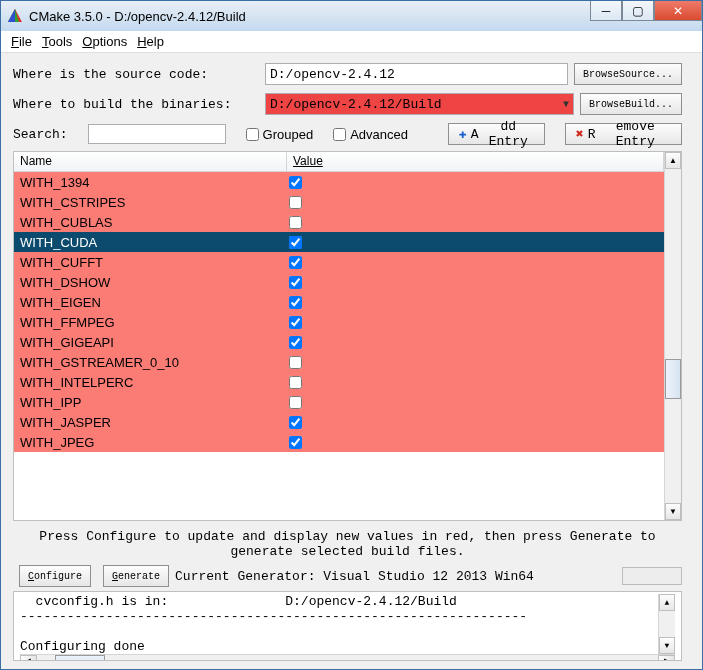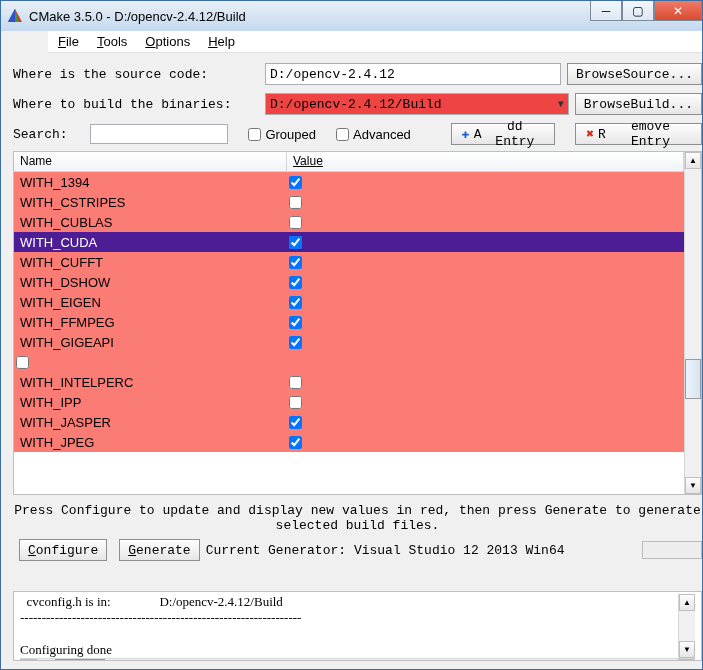--- a/index.html
+++ b/index.html
@@ -48,33 +48,32 @@
   color: #fff;
   width: 48px;
   border-top-right-radius: 0;
 }
 .menubar {
   height: 22px;
   background: #fff;
   display: flex;
   align-items: center;
   padding: 0 10px;
-  gap: 18px;
+  gap: 10px;
   border-bottom: 1px solid #e0e0e0;
-  margin-left: 47px;
 }
 .menubar .menu-item {
   cursor: default;
   font-size: 13px;
 }
 .menubar .menu-item .ul { text-decoration: underline; }
 .content {
   flex: 1;
   background: #f0f0f0;
-  padding: 10px 0 8px 12px;
+  padding: 10px 20px 8px 12px;
   display: flex;
   flex-direction: column;
 }
 .row {
   display: flex;
   align-items: center;
   margin-bottom: 8px;
 }
 .row-label {
   font-family: "Courier New", monospace;
@@ -103,21 +102,21 @@
   position: relative;
 }
 .combo .caret {
   position: absolute; right: 4px; font-size: 10px; color: #333;
 }
 .browse-btn, .act-btn {
   height: 22px;
   margin-left: 6px;
   padding: 0 8px;
   font-family: "Courier New", monospace;
-  font-size: 13px;
+  font-size: 10px;
   background: linear-gradient(to bottom, #fdfdfd, #e6e6e6);
   border: 1px solid #8e8f8f;
   display: inline-flex;
   align-items: center;
 }
 .act-btn .ul { text-decoration: underline; }
 .search-row {
   display: flex;
   align-items: center;
   margin-bottom: 6px;
@@ -175,21 +174,21 @@
 }
 .th.name { width: 273px; }
 .th.value { flex: 1; text-decoration: underline; }
 .table-body { flex: 1; overflow: hidden; }
 .tr {
   display: flex;
   height: 20px;
   align-items: center;
   background: #fb7c75;
 }
-.tr.selected { background: #4c1d95; color: #fff; }
+.tr.selected { background: #0c4a6e; color: #fff; }
 .td-name {
   width: 273px;
   padding: 0 6px;
   font-size: 13px;
 }
 .td-value {
   flex: 1;
   padding: 0 2px;
   display: flex;
   align-items: center;
@@ -239,28 +238,27 @@
 .progress {
   width: 60px;
   height: 18px;
   border: 1px solid #bcbcbc;
   background: #ededed;
 }
 .output {
   border: 1px solid #bfbfbf;
   background: #fff;
   height: 70px;
-  font-family: Liberation Serif, serif;
+  font-family: Liberation Mono, monospace;
   font-size: 13px;
   padding: 2px 6px;
   overflow: hidden;
   display: flex;
   flex-direction: column;
   width: 100%;
-  margin-top: 26px;
 }
 .output .out-body { flex: 1; display: flex; }
 .output .out-content { flex: 1; white-space: pre; overflow: hidden; }
 .output .out-vscroll {
   width: 17px;
   background: #f0f0f0;
   border-left: 1px solid #d5d5d5;
   display: flex; flex-direction: column;
 }
 .output .out-vscroll .arrow {
@@ -415,20 +413,21 @@
                 <input type="checkbox" checked="" style="">
               </div>
             </div>
             <div class="tr">
               <div class="td-name">WITH_GIGEAPI</div>
               <div class="td-value">
                 <input type="checkbox" checked="" style="">
               </div>
             </div>
             <div class="tr">
+              <div class="td-name">WITH_GSTREAMER_0_10</div>
               <div class="td-value">
                 <input type="checkbox" style="">
               </div>
             </div>
             <div class="tr">
               <div class="td-name">WITH_INTELPERC</div>
               <div class="td-value">
                 <input type="checkbox" style="">
               </div>
             </div>

